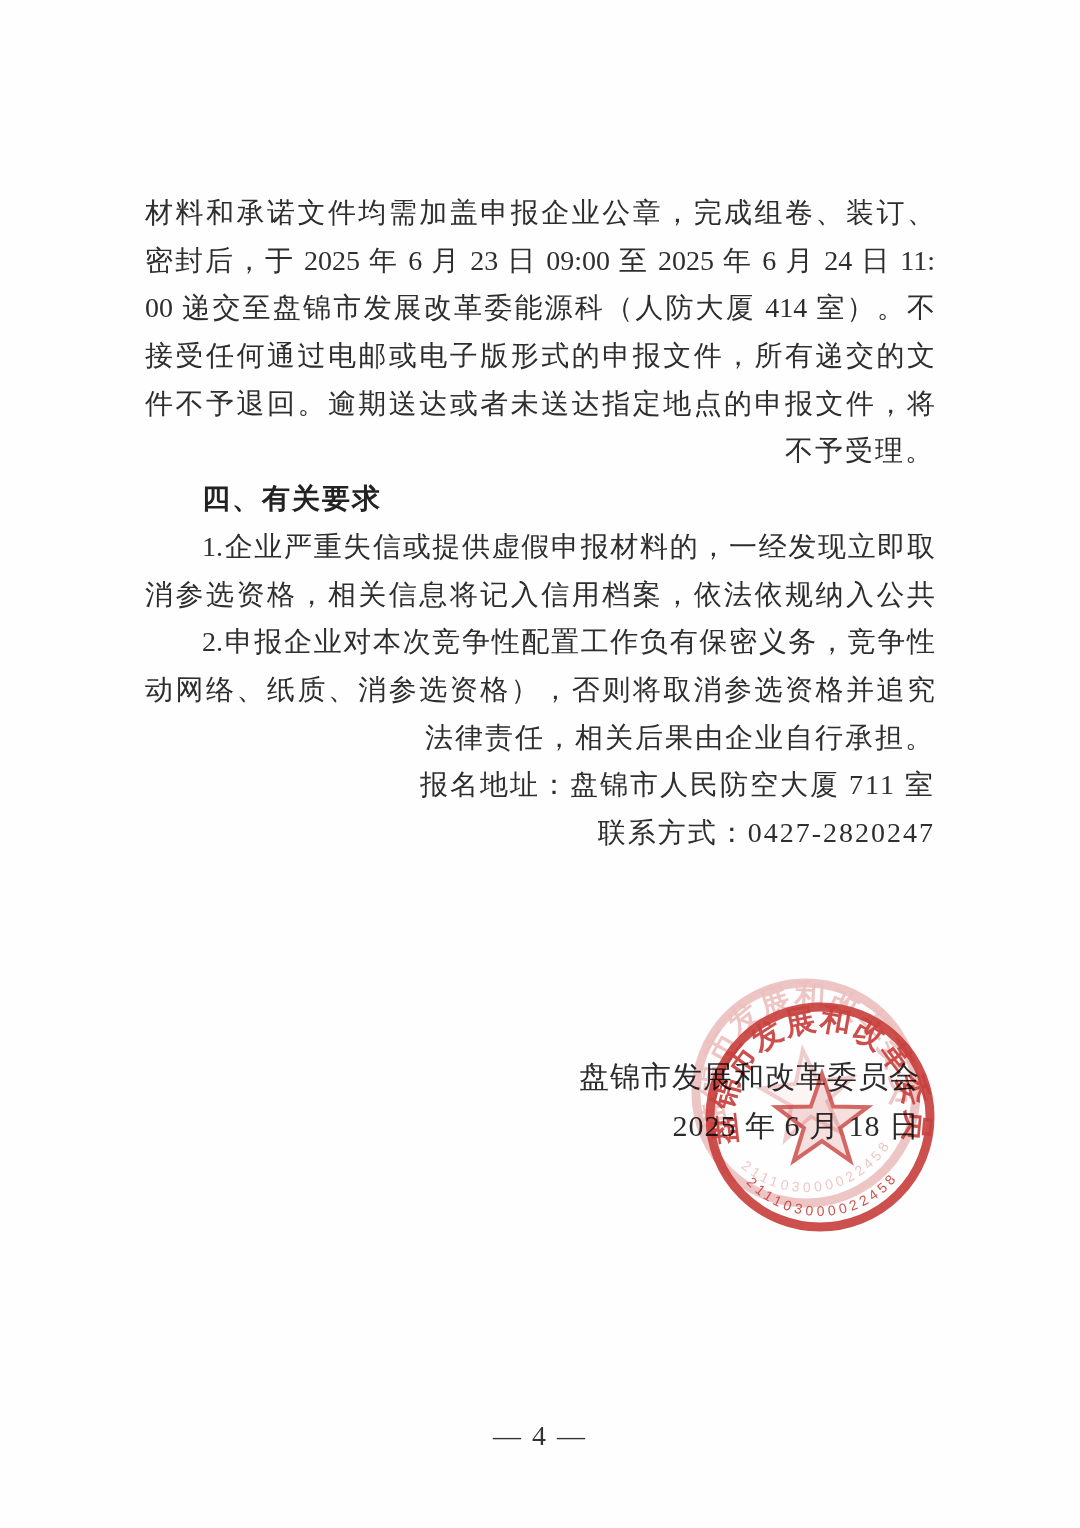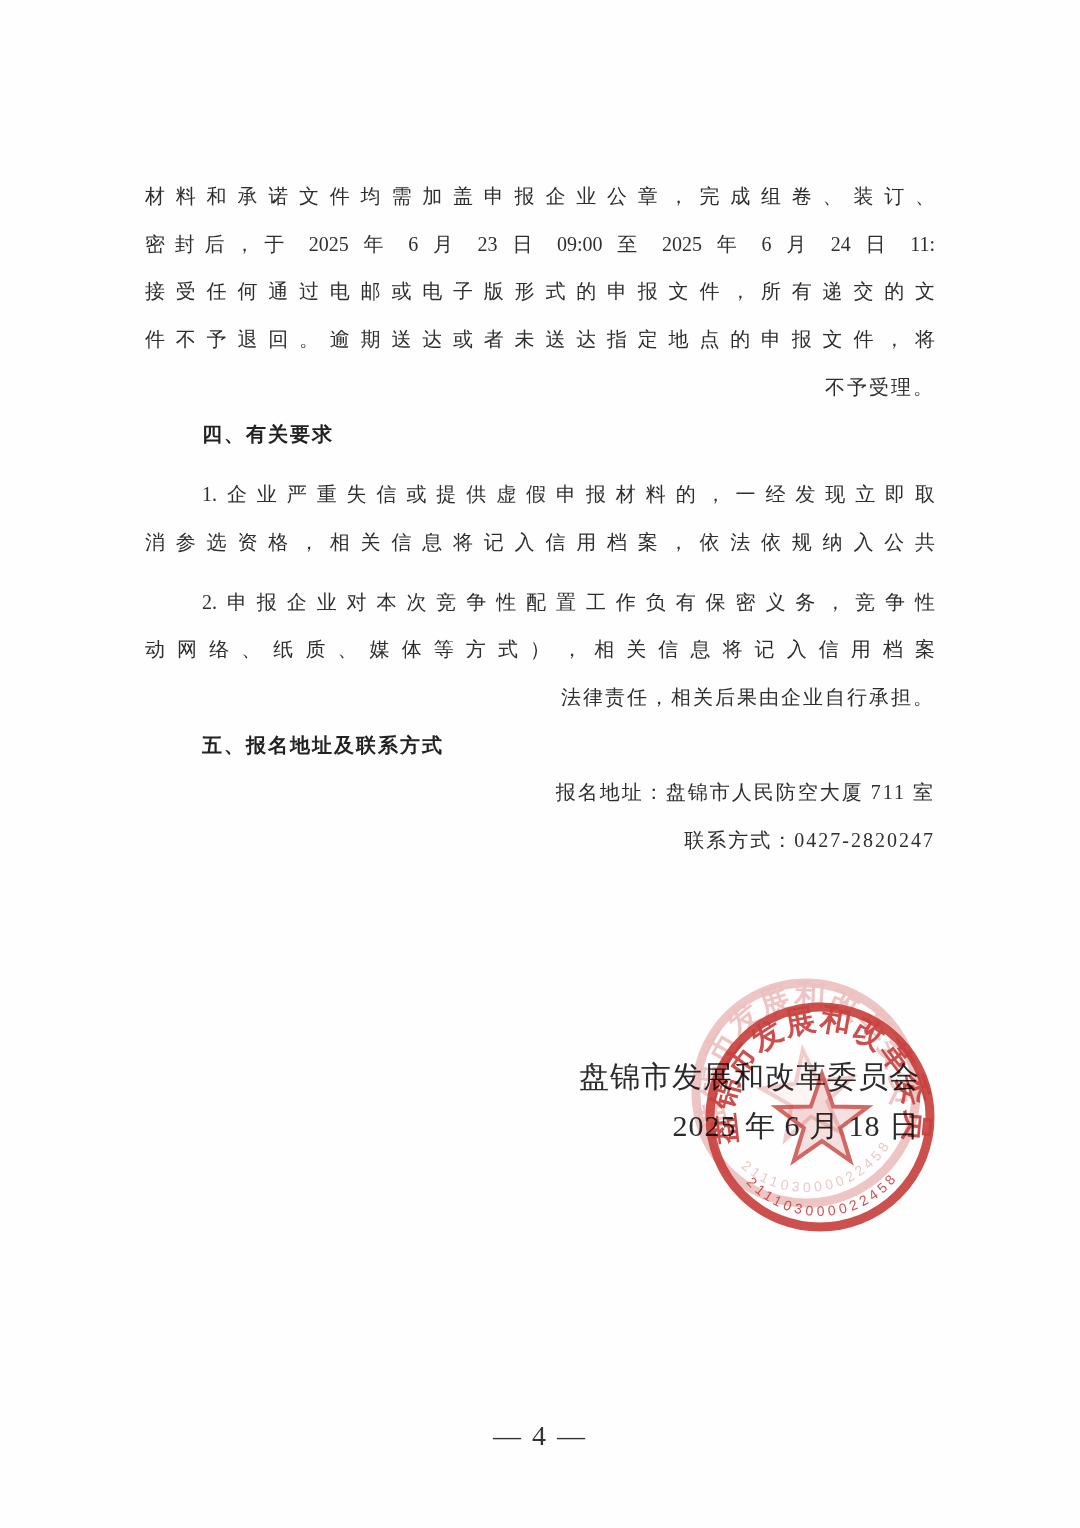--- a/index.html
+++ b/index.html
@@ -2,35 +2,35 @@
 <html><head>
 <meta charset="utf-8">
 <style>
   html,body{margin:0;padding:0;}
   body{
     width:1080px;height:1528px;position:relative;background:#fefefe;
     font-family:"Liberation Serif","DejaVu Serif",serif;
     color:#2e2e2e;overflow:hidden;
   }
   .content{
-    position:absolute;left:145px;top:173px;width:790px;
-    font-size:20px;line-height:47.7px;
+    position:absolute;left:145px;top:189px;width:790px;
+    font-size:28px;line-height:47.7px;
   }
   .line{height:47.7px;white-space:nowrap;}
   .full{
     text-align:justify;text-align-last:justify;
     text-justify:inter-character;white-space:normal;
   }
   .short{letter-spacing:2px;text-align:right;}
   .heading{
     font-family:Liberation Sans, sans-serif;
     font-weight:700;letter-spacing:2px;color:#222;
   }
   .indent{padding-left:57px;}
-  .full.indent{width:733px;margin-top:12px;}
+  .full.indent{width:733px;}
   .signature{
     position:absolute;top:1052px;right:160px;text-align:right;
     font-size:30px;line-height:49px;letter-spacing:1px;color:#2b2b2b;
   }
   .footer{
     position:absolute;top:1420px;left:0;width:1080px;text-align:center;
     font-size:28px;color:#333;letter-spacing:2px;
   }
   .seal-wrap{
     position:absolute;left:695px;top:992px;width:250px;height:250px;
@@ -46,30 +46,30 @@
     font-family:"Liberation Sans","DejaVu Sans",sans-serif;
     font-size:14px;letter-spacing:1.5px;
   }
 </style>
 </head>
 <body>
 
 <div class="content">
   <div class="line full">材料和承诺文件均需加盖申报企业公章，完成组卷、装订、</div>
   <div class="line full">密封后，于 2025 年 6 月 23 日 09:00 至 2025 年 6 月 24 日 11:</div>
+  <div class="line full">00 递交至盘锦市发展改革委能源科（人防大厦 414 室）。不</div>
   <div class="line full">接受任何通过电邮或电子版形式的申报文件，所有递交的文</div>
   <div class="line full">件不予退回。逾期送达或者未送达指定地点的申报文件，将</div>
   <div class="line short">不予受理。</div>
   <div class="line heading indent">四、有关要求</div>
   <div class="line full indent">1.企业严重失信或提供虚假申报材料的，一经发现立即取</div>
   <div class="line full">消参选资格，相关信息将记入信用档案，依法依规纳入公共</div>
   <div class="line full indent">2.申报企业对本次竞争性配置工作负有保密义务，竞争性</div>
-  <div class="line full">动网络、纸质、媒体等方式），相关信息将记入信用档案</div>
+  <div class="line full">动网络、纸质、消参选资格），否则将取消参选资格并追究</div>
   <div class="line short">法律责任，相关后果由企业自行承担。</div>
-  <div class="line heading indent">五、报名地址及联系方式</div>
   <div class="line short indent">报名地址：盘锦市人民防空大厦 711 室</div>
   <div class="line short indent">联系方式：0427-2820247</div>
 </div>
 
 <div class="signature">
   <div>盘锦市发展和改革委员会</div>
   <div>2025 年 6 月 18 日</div>
 </div>
 
 <div class="seal-wrap">

